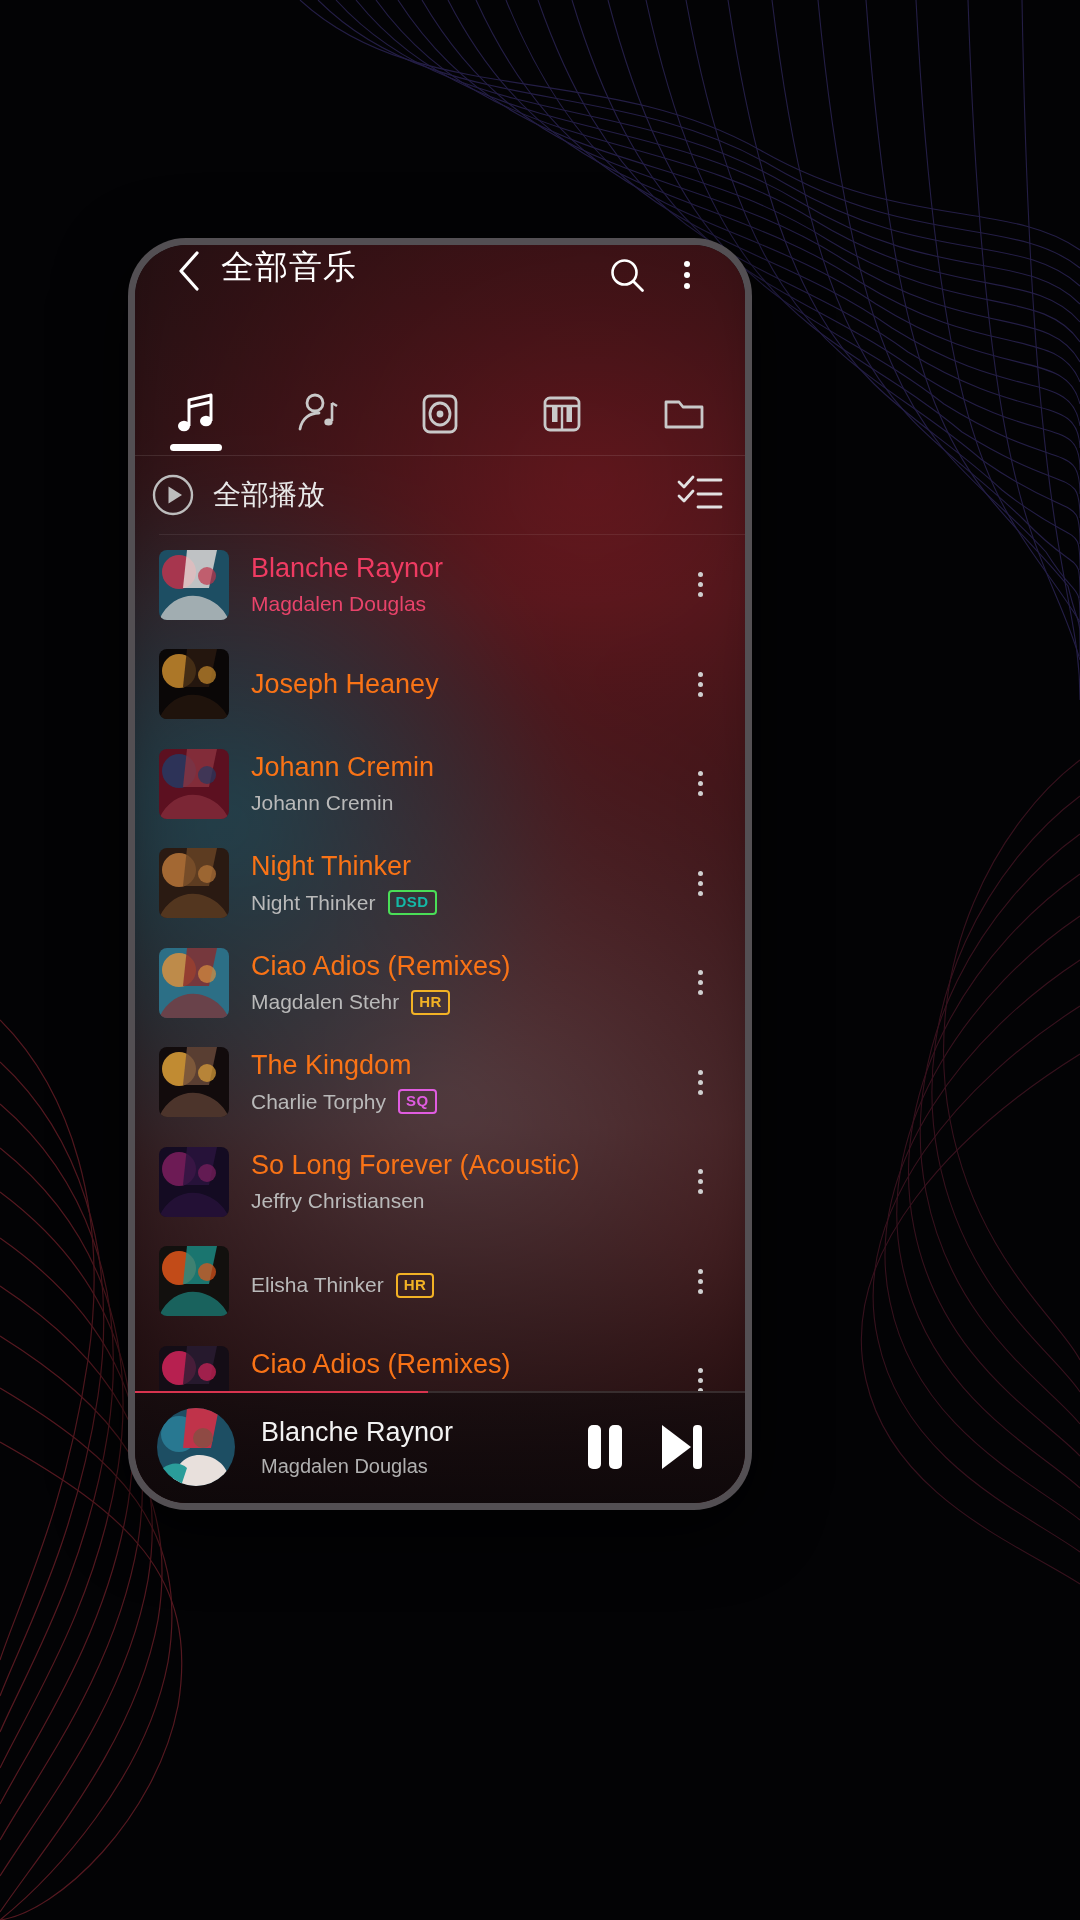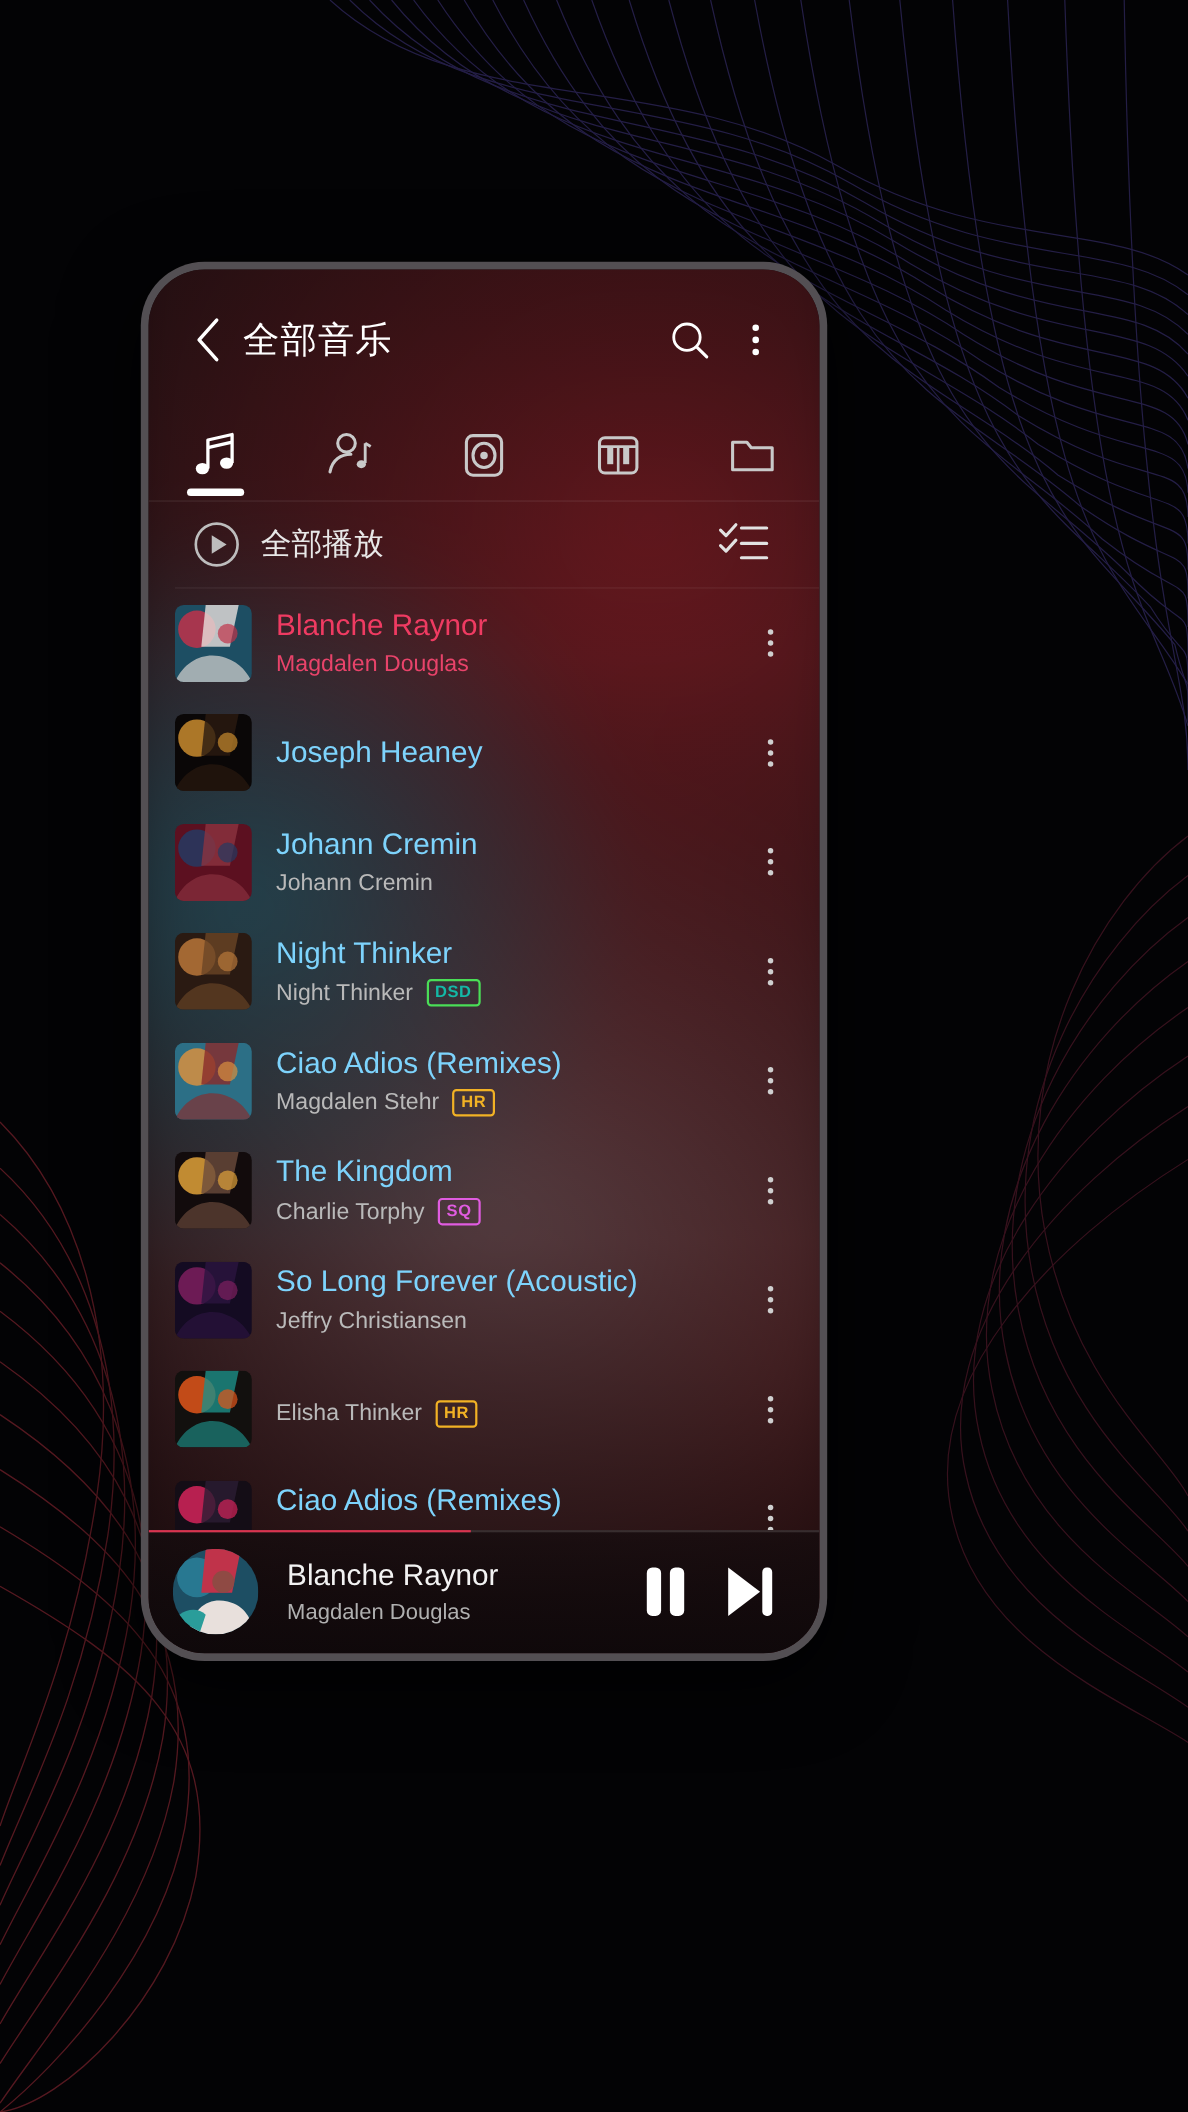--- a/index.html
+++ b/index.html
@@ -28,47 +28,47 @@
       radial-gradient(circle at 72% 22%, rgba(132,28,36,.95) 0 0, rgba(132,28,36,0) 52%),
       radial-gradient(circle at 52% 66%, rgba(160,152,160,.42) 0 0, rgba(160,152,160,0) 42%),
       radial-gradient(circle at 88% 78%, rgba(120,40,42,.75) 0 0, rgba(120,40,42,0) 48%),
       radial-gradient(circle at 30% 92%, rgba(90,34,38,.8) 0 0, rgba(90,34,38,0) 50%),
       linear-gradient(#261316,#1d1416 40%, #241417 75%, #150d10);
       filter:blur(26px); transform:scale(1.12);
   }
   .b2 { background:linear-gradient(180deg, rgba(12,8,9,.42) 0%, rgba(14,9,10,.18) 28%, rgba(10,7,8,.30) 70%, rgba(8,5,6,.72) 100%); }
 
   
-  .appbar { position:absolute; left:0; right:0; top:0; height:128px; display:flex; align-items:center; padding:0 28px; }
+  .appbar { position:absolute; left:0; right:0; top:0; height:128px; display:flex; padding:0 28px; }
   .back { width:52px; height:52px; display:flex; align-items:center; justify-content:center; cursor:pointer; }
   .title { color:#fff; font-size:33px; letter-spacing:1px; margin-left:6px; font-weight:400; white-space:nowrap; }
   .appbar-sp { flex:1; }
   .hdr-ic { width:60px; height:60px; display:flex; align-items:center; justify-content:center; cursor:pointer; }
   .dots { display:flex; flex-direction:column; gap:5px; align-items:center; }
   .dots i { width:6px; height:6px; border-radius:50%; background:#fff; display:block; }
 
   
   .tabs { position:absolute; left:0; right:0; top:128px; height:82px; display:flex; }
   .tab { flex:1; display:flex; flex-direction:column; align-items:center; justify-content:center; cursor:pointer; position:relative; height:100%; }
   .tab .ind { position:absolute; bottom:4px; width:52px; height:7px; border-radius:4px; background:#fff; }
   .tabs-rule { position:absolute; left:0; right:0; top:210px; height:1px; background:rgba(255,255,255,.10); }
 
   
-  .playall { position:absolute; left:0; right:0; top:211px; height:78px; display:flex; align-items:center; padding:0 40px; cursor:pointer; }
+  .playall { position:absolute; left:0; right:0; top:211px; height:78px; display:flex; align-items:center; padding:0 16px; cursor:pointer; }
   .playall .lbl { color:#e8e8e8; font-size:28px; margin-left:18px; }
   .playall .sp { flex:1; }
   .pa-rule { position:absolute; left:24px; right:0; top:289px; height:1px; background:rgba(255,255,255,.08); }
 
   
   .list { position:absolute; left:0; right:0; top:290px; bottom:112px; overflow:hidden; }
   .row { height:99.5px; display:flex; align-items:center; padding:0 18px 0 24px; cursor:pointer; }
   .art { width:70px; height:70px; border-radius:8px; flex:0 0 70px; overflow:hidden; position:relative; }
   .art svg { display:block; }
   .meta { flex:1; min-width:0; margin-left:22px; }
-  .t1 { font-size:27px; color:#7dd3fc; white-space:nowrap; overflow:hidden; text-overflow:ellipsis; line-height:1.15; }
+  .t1 { font-size:27px; color:#f97316; white-space:nowrap; overflow:hidden; text-overflow:ellipsis; line-height:1.15; }
   .t2 { font-size:21px; color:#b9b9b9; margin-top:8px; display:flex; align-items:center; gap:12px; white-space:nowrap; line-height:1.15; }
   .row.active .t1 { color:#ef3b62; }
   .row.active .t2 { color:#e8436a; }
   .badge { font-size:15px; font-weight:700; padding:1px 6px; border-radius:4px; border:2px solid; letter-spacing:.5px; line-height:1.25; }
   .rowmenu { width:54px; height:70px; display:flex; align-items:center; justify-content:center; cursor:pointer; }
   .rowmenu .dots i { background:#cfcfcf; width:5px; height:5px; }
 
   
   .mini { position:absolute; left:0; right:0; bottom:0; height:112px; display:flex; align-items:center; padding:0 26px 0 22px;
           background:linear-gradient(180deg, rgba(20,12,14,.70), rgba(14,8,10,.92)); }

